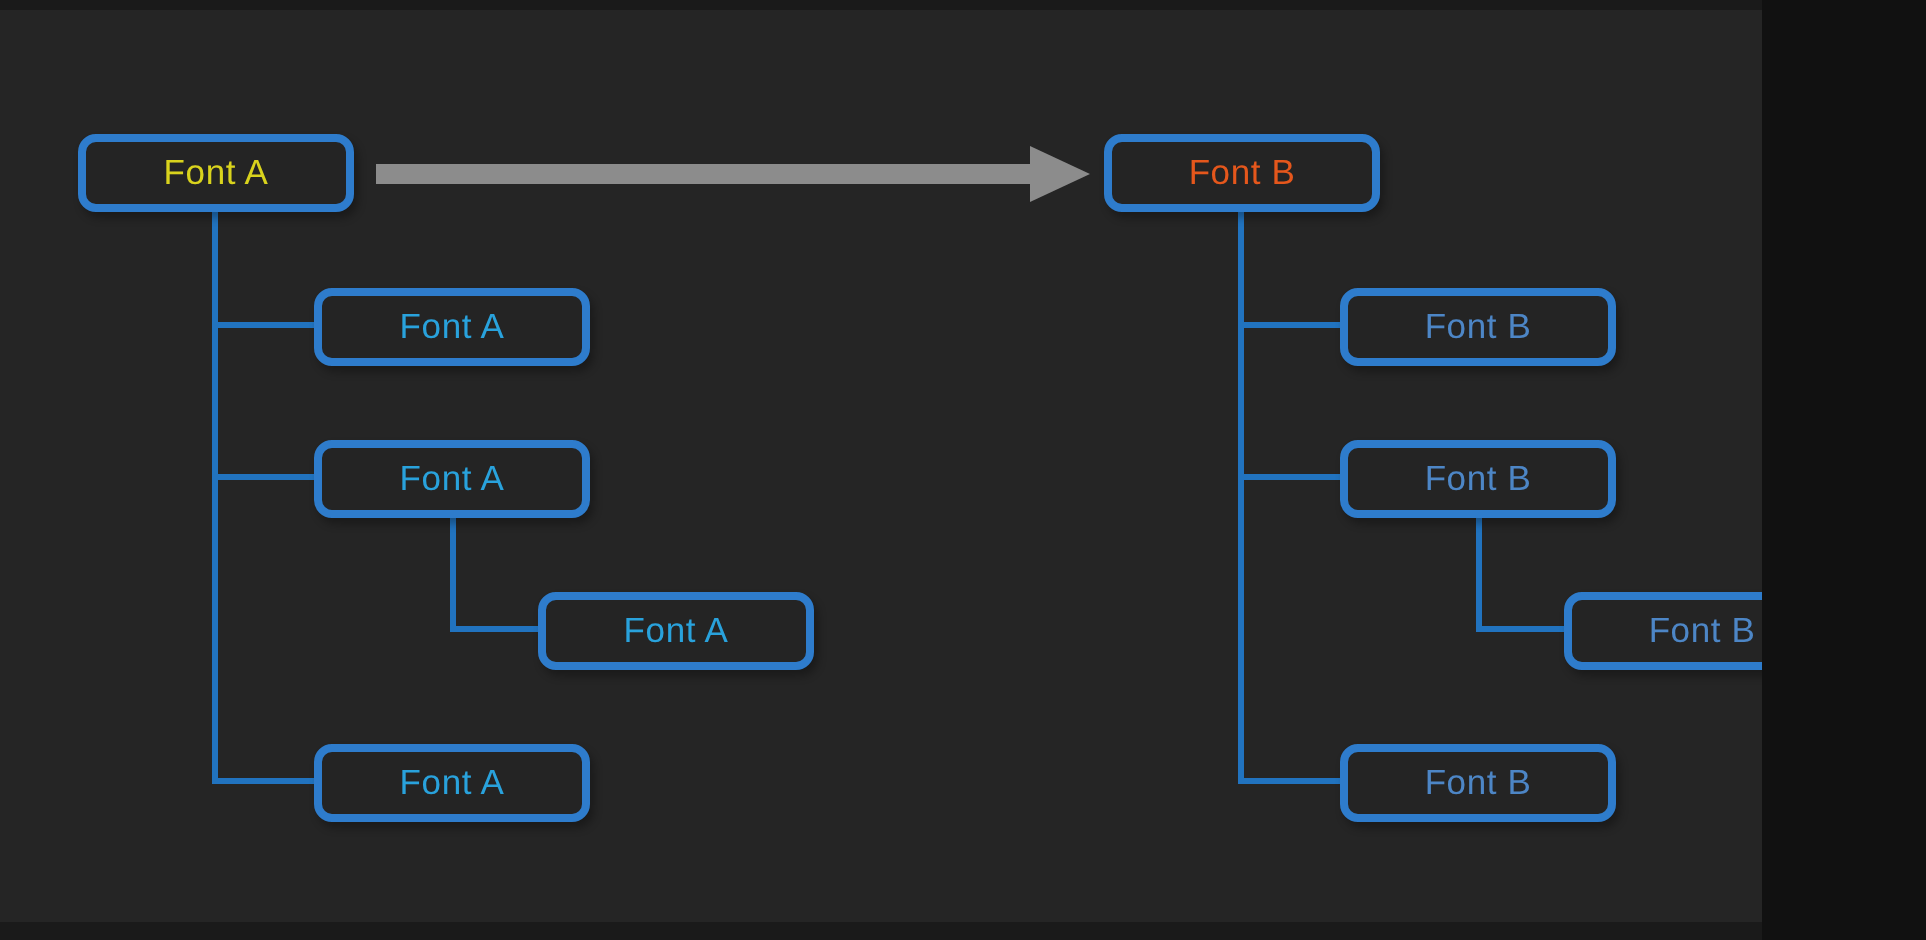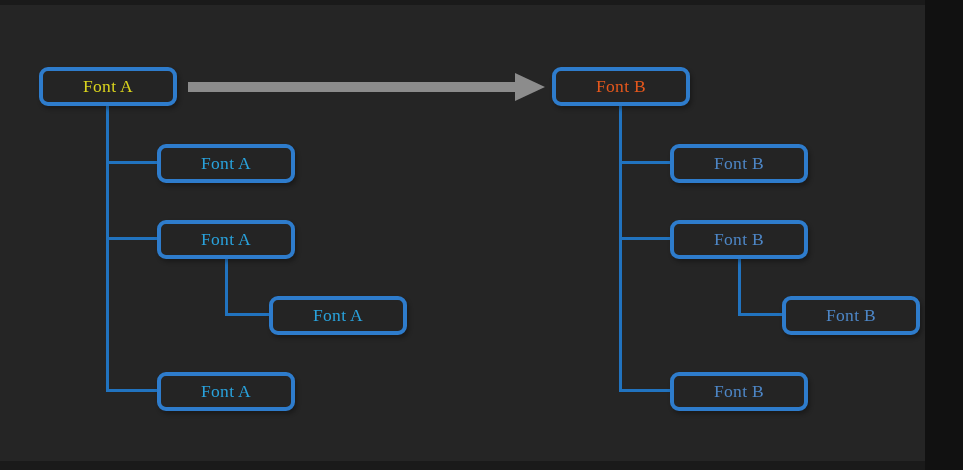--- a/index.html
+++ b/index.html
@@ -2,22 +2,21 @@
 <html><head>
 <meta charset="utf-8">
 <style>
   html, body { margin: 0; padding: 0; background: #111; }
   .stage {
     position: relative;
     width: 881px;
     height: 470px;
     background: #252525;
     overflow: hidden;
-    font-family: Liberation Serif, serif;
-    padding-left: 44px;
+    font-family: Liberation Sans, sans-serif;
   }
   .letterbox {
     position: absolute;
     left: 0;
     width: 963px;
     background: #1a1a1a;
   }
   .letterbox.top { top: 0; height: 5px; }
   .letterbox.bottom { bottom: 0; height: 9px; }
 

